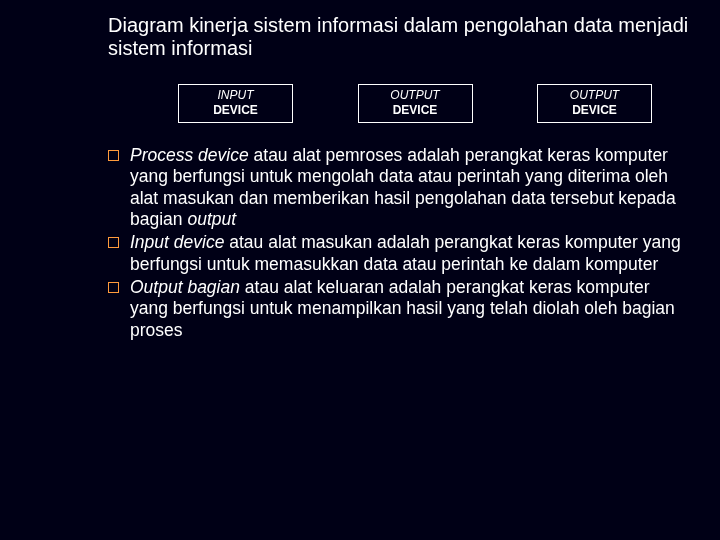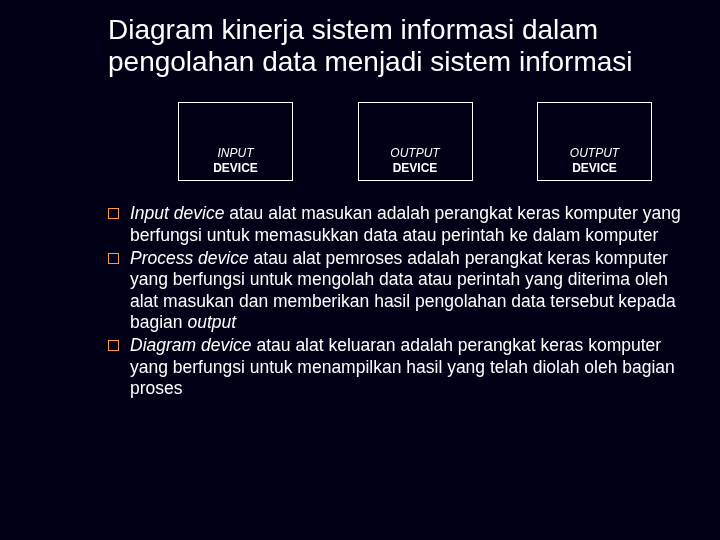--- a/index.html
+++ b/index.html
@@ -4,42 +4,42 @@
 <style>
   * { margin: 0; padding: 0; box-sizing: border-box; }
   html, body { width: 720px; height: 540px; overflow: hidden; }
   body {
     background: #000016;
     font-family: Arial, Helvetica, sans-serif;
     color: #fff;
     padding: 14px 28px 0 108px;
   }
   .title {
-    font-size: 28px;
+    font-size: 20px;
     line-height: 1.15;
     font-weight: 400;
     margin-bottom: 24px;
   }
   .boxes-row {
     display: flex;
     justify-content: space-between;
     padding: 0 40px 0 70px;
     margin-bottom: 22px;
   }
   .pbox {
     background: #000016;
     border: 1px solid #fff;
     color: #fff;
     font-size: 12px;
     line-height: 1.25;
     text-align: center;
     padding: 3px 0 4px 0;
     width: 115px;
   }
-  .pbox .l1 { font-style: italic; margin-top: 40px; }
+  .pbox .l1 { font-style: italic; }
   .pbox .l2 { font-style: normal; font-weight: bold; }
   .bullets {
     list-style: none;
     padding-left: 22px;
   }
   .bullets li {
     position: relative;
     font-size: 17.5px;
     line-height: 1.22;
     margin-bottom: 2px;
@@ -72,21 +72,21 @@
     <div class="l2">DEVICE</div>
   </div>
   <div class="pbox">
     <div class="l1">OUTPUT</div>
     <div class="l2">DEVICE</div>
   </div>
 </div>
 
 <ul class="bullets">
   <li>
+    <span class="ital">Process device</span><span> atau alat pemroses adalah perangkat keras komputer yang berfungsi untuk mengolah data atau perintah yang diterima oleh alat masukan dan memberikan hasil pengolahan data tersebut kepada bagian </span><span class="ital">output</span>
+  </li>
+  <li>
     <span class="ital">Input device</span><span> atau alat masukan adalah perangkat keras komputer yang  berfungsi untuk memasukkan data atau perintah ke dalam komputer</span>
   </li>
   <li>
-    <span class="ital">Process device</span><span> atau alat pemroses adalah perangkat keras komputer yang berfungsi untuk mengolah data atau perintah yang diterima oleh alat masukan dan memberikan hasil pengolahan data tersebut kepada bagian </span><span class="ital">output</span>
-  </li>
-  <li>
-    <span class="ital">Diagram device </span><span> atau alat keluaran adalah perangkat keras komputer yang berfungsi untuk menampilkan hasil yang telah diolah oleh bagian proses</span>
+    <span class="ital">Output bagian </span><span> atau alat keluaran adalah perangkat keras komputer yang berfungsi untuk menampilkan hasil yang telah diolah oleh bagian proses</span>
   </li>
 </ul>
 
 </body></html>

